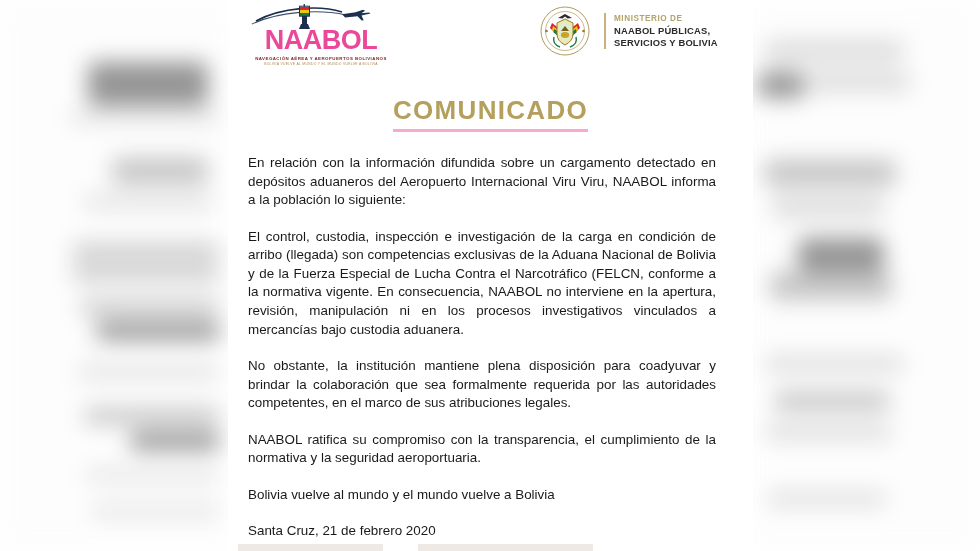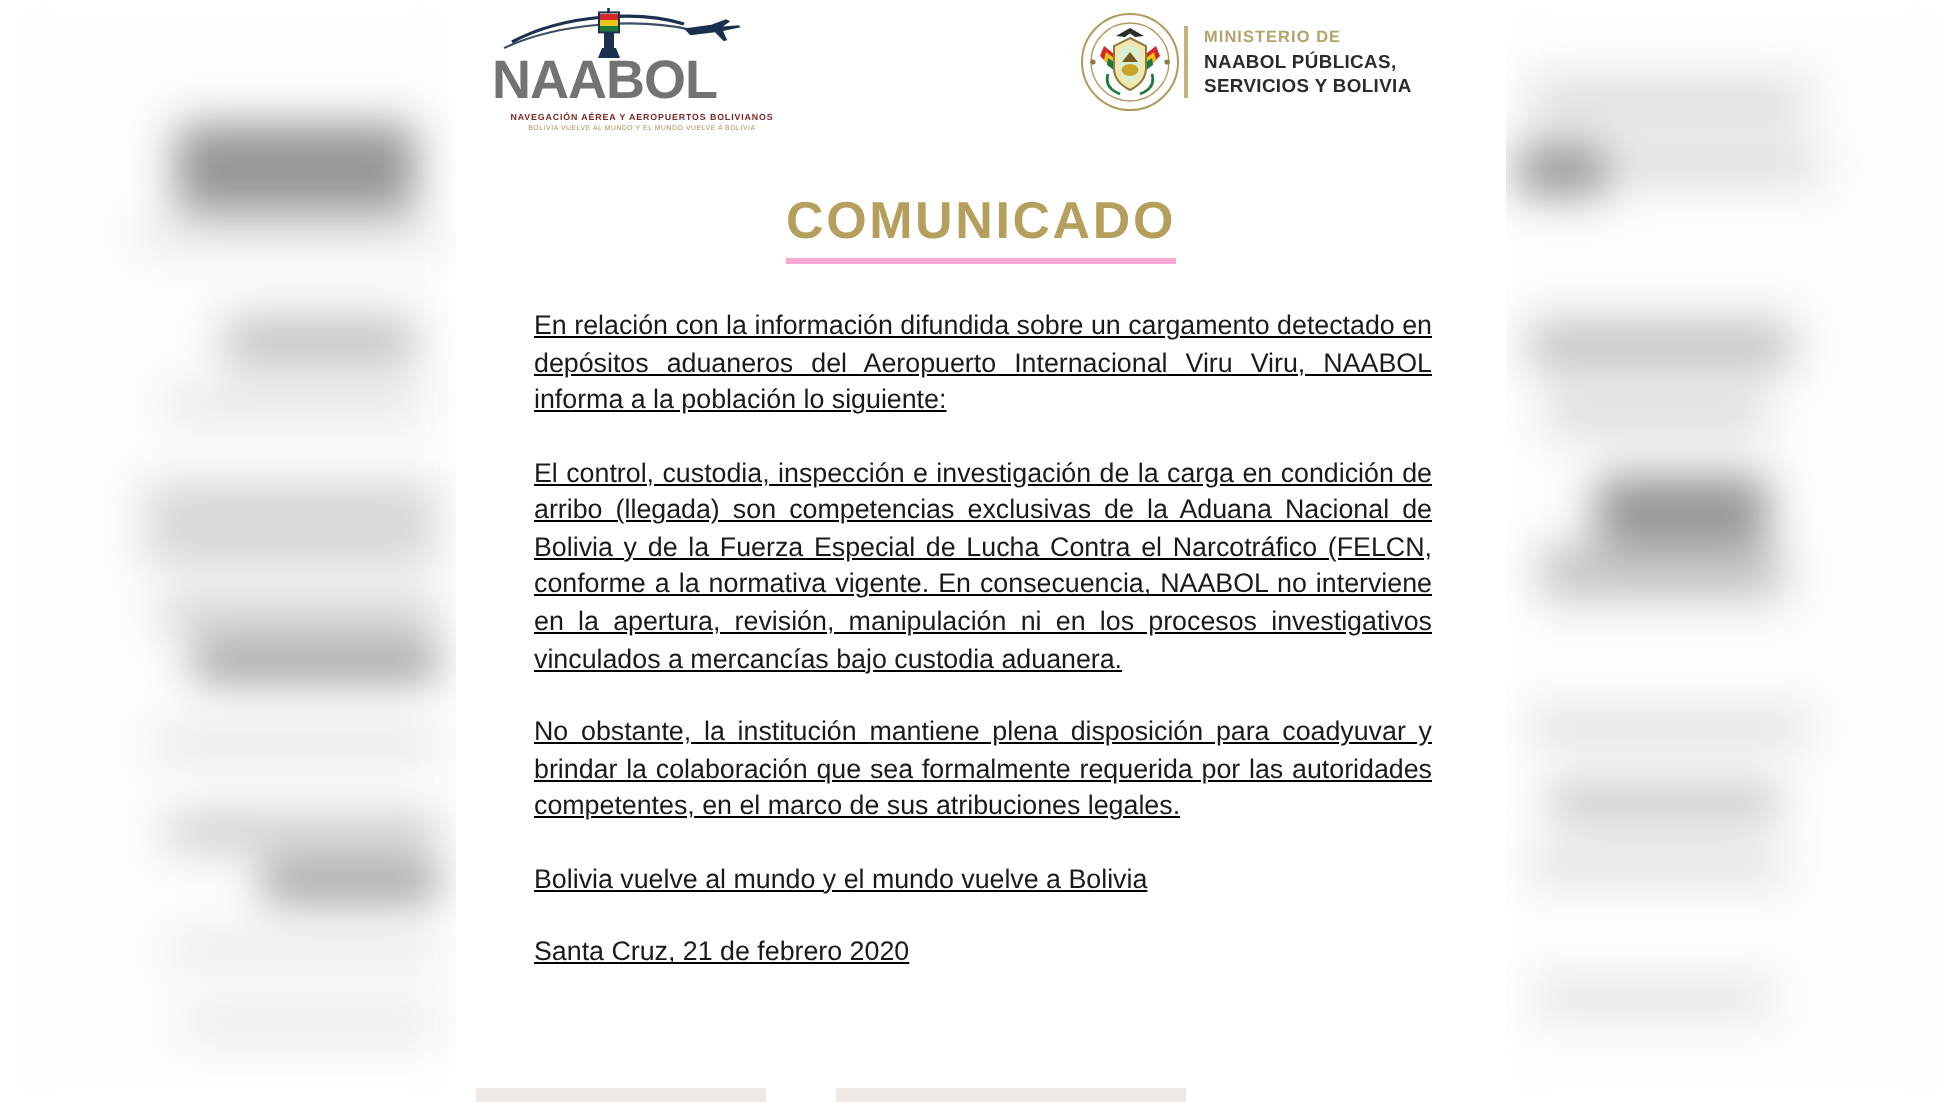--- a/index.html
+++ b/index.html
@@ -69,23 +69,24 @@
   }
   .naabol-mark {
     position: relative;
     height: 26px;
   }
   .naabol-word {
     font-family: "Liberation Sans", sans-serif;
     font-weight: bold;
     font-size: 27px;
     letter-spacing: -0.5px;
-    color: #737373;
+    color: #ec4899;
     line-height: 1;
     margin-top: -3px;
+    text-align: center;
   }
   .naabol-tagline {
     font-size: 4.4px;
     font-weight: bold;
     letter-spacing: .45px;
     color: #7a1f1f;
     text-align: center;
     margin-top: 1.5px;
   }
   .naabol-sub {
@@ -97,21 +98,21 @@
   }
 
   .logo-ministerio {
     position: absolute;
     left: 312px;
     top: 6px;
     display: flex;
     align-items: center;
   }
   .min-text {
-    margin-left: 2px;
+    margin-left: 14px;
     padding-left: 8px;
     border-left: 2px solid #c9b27a;
   }
   .min-l1 {
     font-size: 8.2px;
     font-weight: bold;
     letter-spacing: .55px;
     color: #b3a36a;
     line-height: 1.35;
   }
@@ -133,22 +134,21 @@
     font-size: 26px;
     font-weight: bold;
     letter-spacing: 1.3px;
     color: #b4a05c;
     padding-bottom: 3px;
     border-bottom: 3px solid #f9a8d4;
   }
 
   
   .body-copy {
-    margin: 22px 37px 0 39px;
-    text-decoration: underline;
+    margin: 22px 37px 0 20px;
   }
   .body-copy p {
     margin: 0 0 18px 0;
     font-family: "Liberation Sans", sans-serif;
     font-size: 13.4px;
     line-height: 1.385;
     color: #1a1a1a;
     text-align: justify;
     text-justify: inter-word;
     font-weight: 500;
@@ -287,20 +287,21 @@
     </div>
 
     <div class="title-wrap">
       <span class="title">COMUNICADO</span>
     </div>
 
     <div class="body-copy">
       <p>En relación con la información difundida sobre un cargamento detectado en depósitos aduaneros del Aeropuerto Internacional Viru Viru, NAABOL informa a la población lo siguiente:</p>
       <p>El control, custodia, inspección e investigación de la carga en condición de arribo (llegada) son competencias exclusivas de la Aduana Nacional de Bolivia y de la Fuerza Especial de Lucha Contra el Narcotráfico (FELCN, conforme a la normativa vigente. En consecuencia, NAABOL no interviene en la apertura, revisión, manipulación ni en los procesos investigativos vinculados a mercancías bajo custodia aduanera.</p>
       <p>No obstante, la institución mantiene plena disposición para coadyuvar y brindar la colaboración que sea formalmente requerida por las autoridades competentes, en el marco de sus atribuciones legales.</p>
+      <p>NAABOL ratifica su compromiso con la transparencia, el cumplimiento de la normativa y la seguridad aeroportuaria.</p>
 
       <p class="slogan">Bolivia vuelve al mundo y el mundo vuelve a Bolivia</p>
 
       <p class="dateline">Santa Cruz, 21 de  febrero 2020</p>
     </div>
 
     <div class="footer-hint">
       <i style="left:10px;  width:145px;"></i>
       <i style="left:190px; width:175px;"></i>
     </div>

